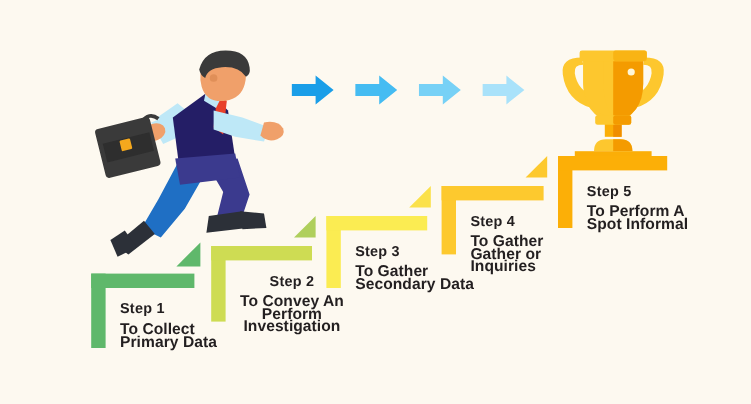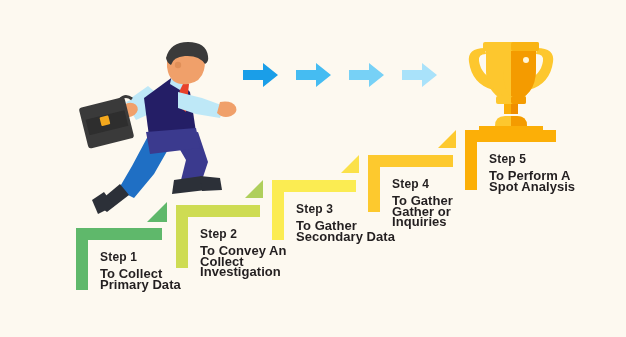--- a/index.html
+++ b/index.html
@@ -148,25 +148,25 @@
         <div>To Collect</div>
         <div>Primary Data</div>
       </div>
     </div>
   </div>
   <div class="tri" style="left:147px; top:202px; border-left:20px solid transparent; border-bottom:20px solid #5FB86B;"></div>
 
   <div class="step" style="left:176px; top:205px; width:180px; height:70px;">
     <div class="riser" style="height:63px; background:#CEDC53;"></div>
     <div class="tread" style="width:84px; background:#CEDC53;"></div>
-    <div class="label" style="left:24px; top:22px;">
+    <div class="label" style="left:24px; top:22px;text-align:center;">
       <div class="step-title">Step 2</div>
       <div class="step-desc">
         <div>To Convey An</div>
-        <div>Collect</div>
+        <div>Perform</div>
         <div>Investigation</div>
       </div>
     </div>
   </div>
   <div class="tri" style="left:245px; top:180px; border-left:18px solid transparent; border-bottom:18px solid #AFCF5C;"></div>
 
   <div class="step" style="left:272px; top:180px; width:180px; height:70px;">
     <div class="riser" style="height:60px; background:#FBEC52;"></div>
     <div class="tread" style="width:84px; background:#FBEC52;"></div>
     <div class="label" style="left:24px; top:22px;">
@@ -193,18 +193,18 @@
   </div>
   <div class="tri" style="left:438px; top:130px; border-left:18px solid transparent; border-bottom:18px solid #FDC92E;"></div>
 
   <div class="step" style="left:465px; top:130px; width:180px; height:70px;">
     <div class="riser" style="height:60px; background:#FCAF07;"></div>
     <div class="tread" style="width:91px; background:#FCAF07;"></div>
     <div class="label" style="left:24px; top:22px;">
       <div class="step-title">Step 5</div>
       <div class="step-desc">
         <div>To Perform A</div>
-        <div>Spot Analysis</div>
+        <div>Spot Informal</div>
       </div>
     </div>
   </div>
 
 </div>
 
 </body></html>

